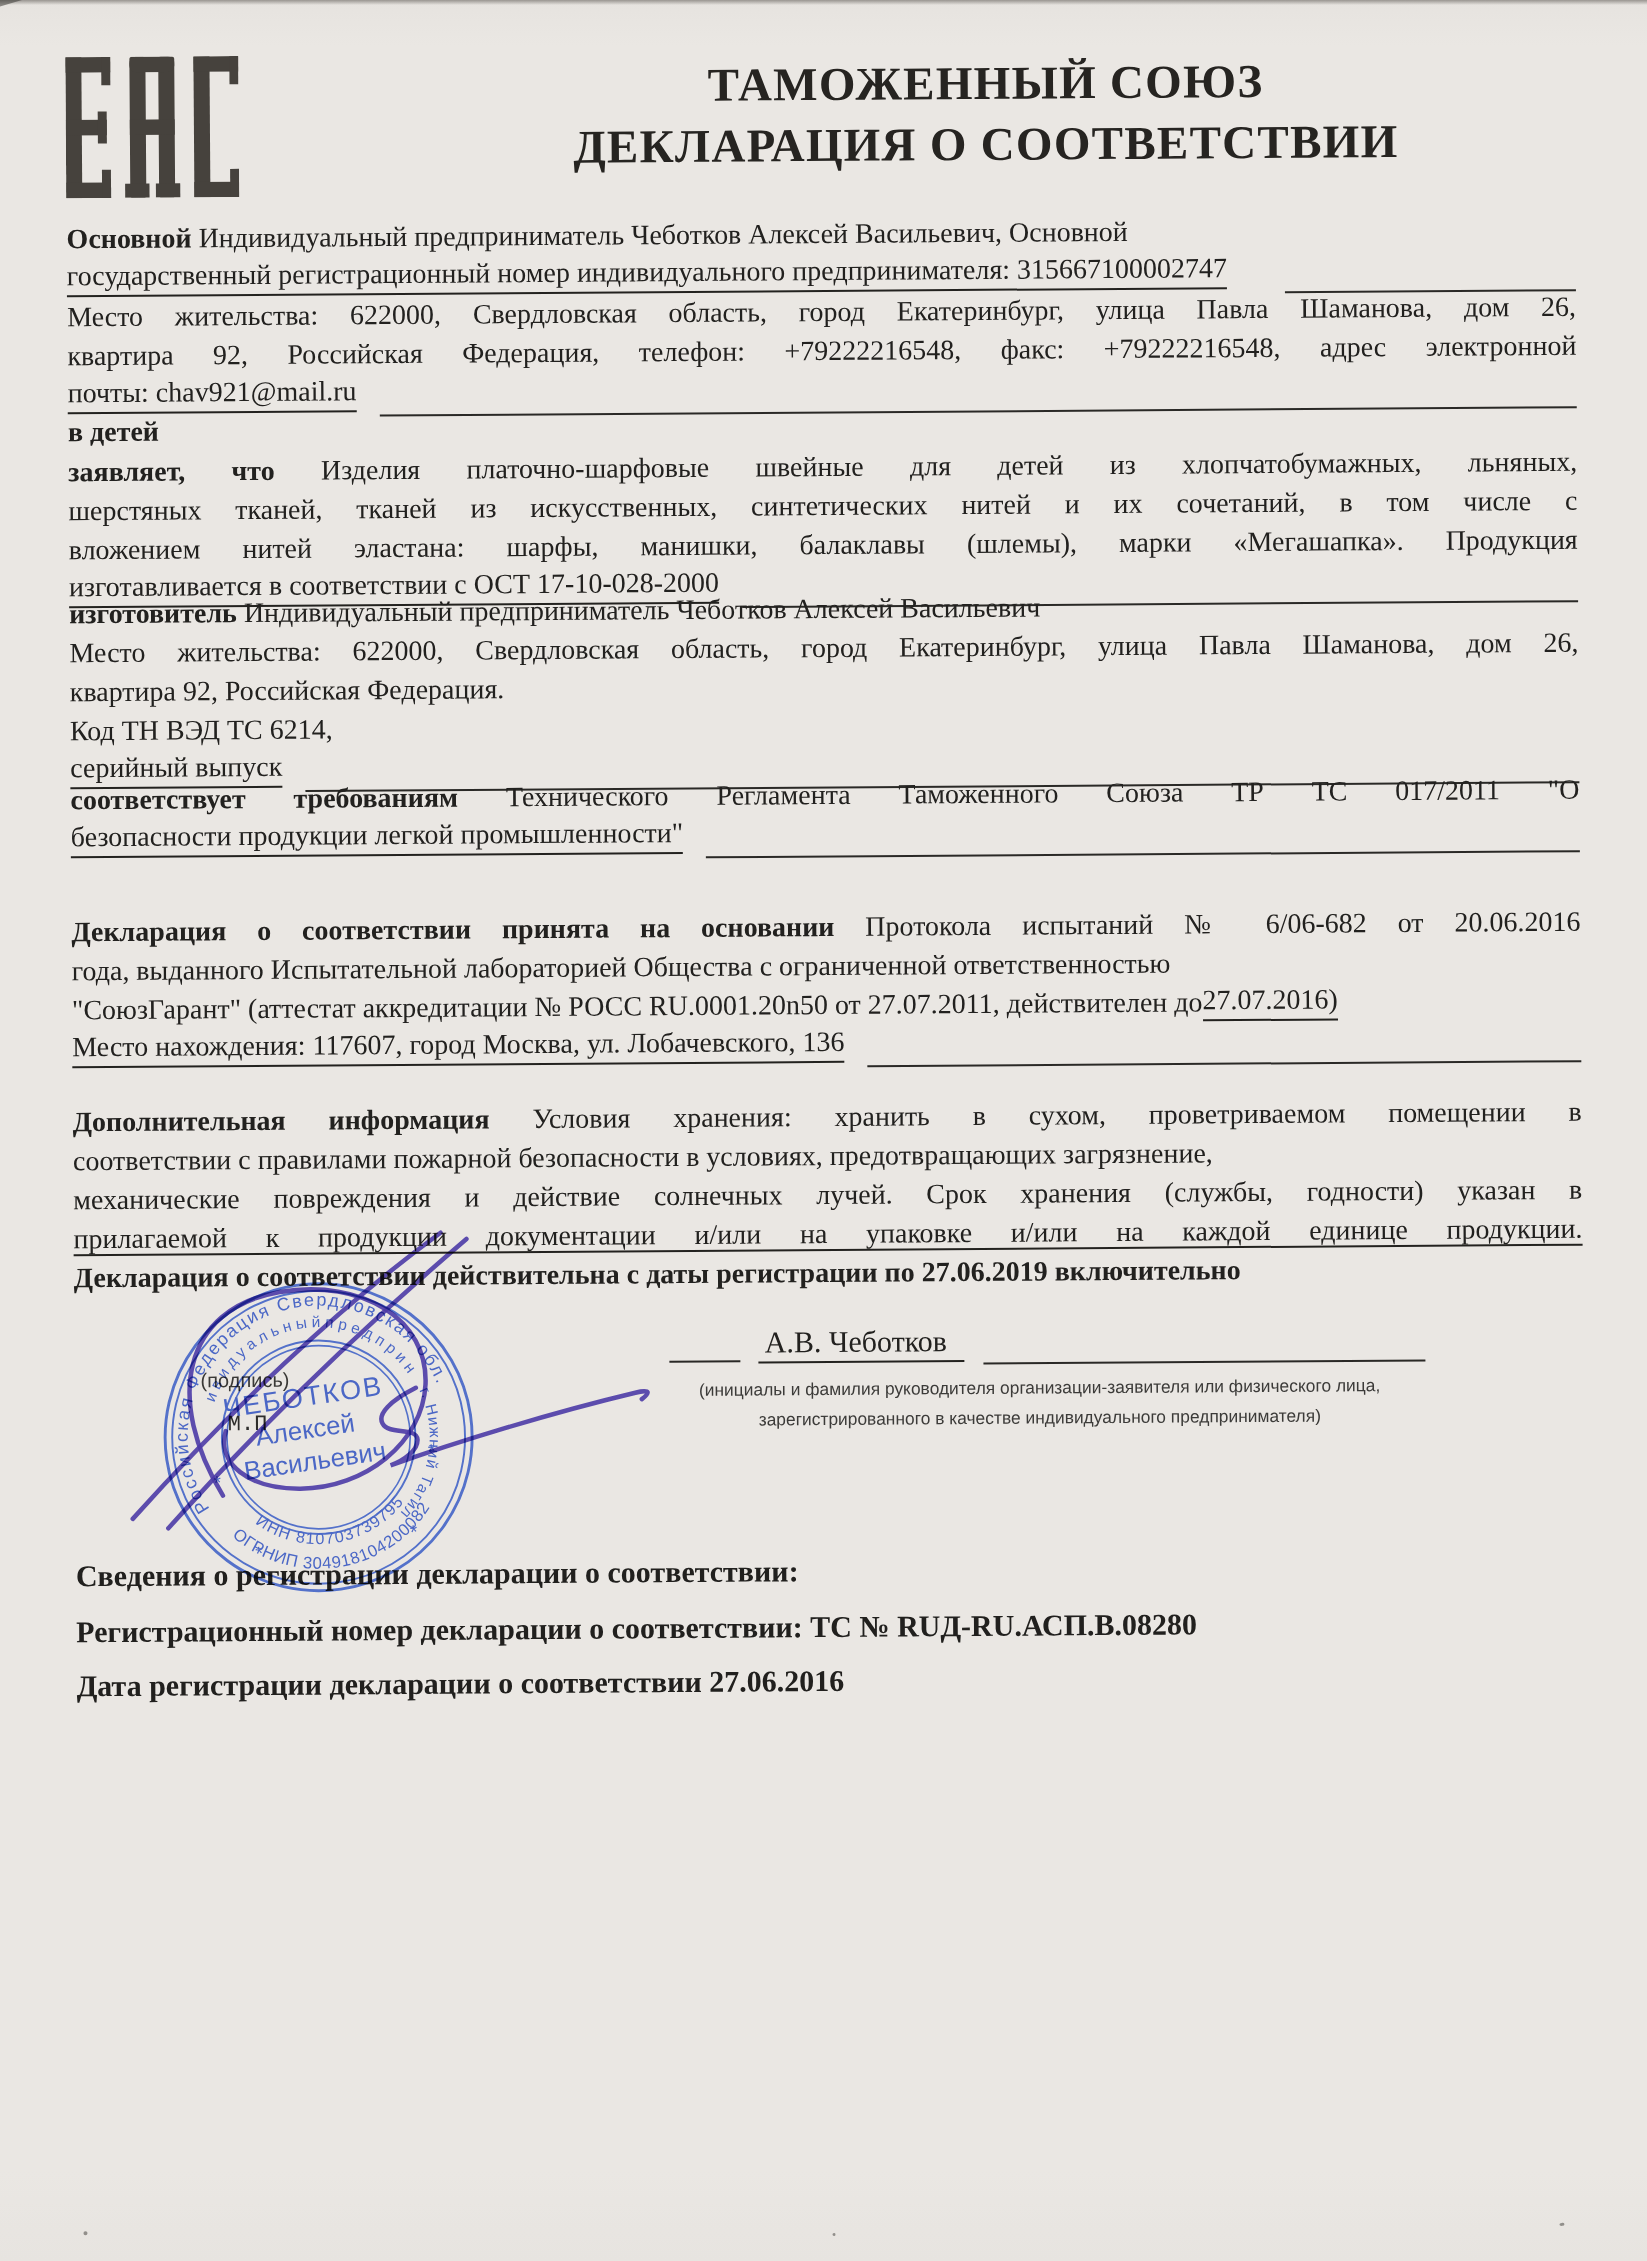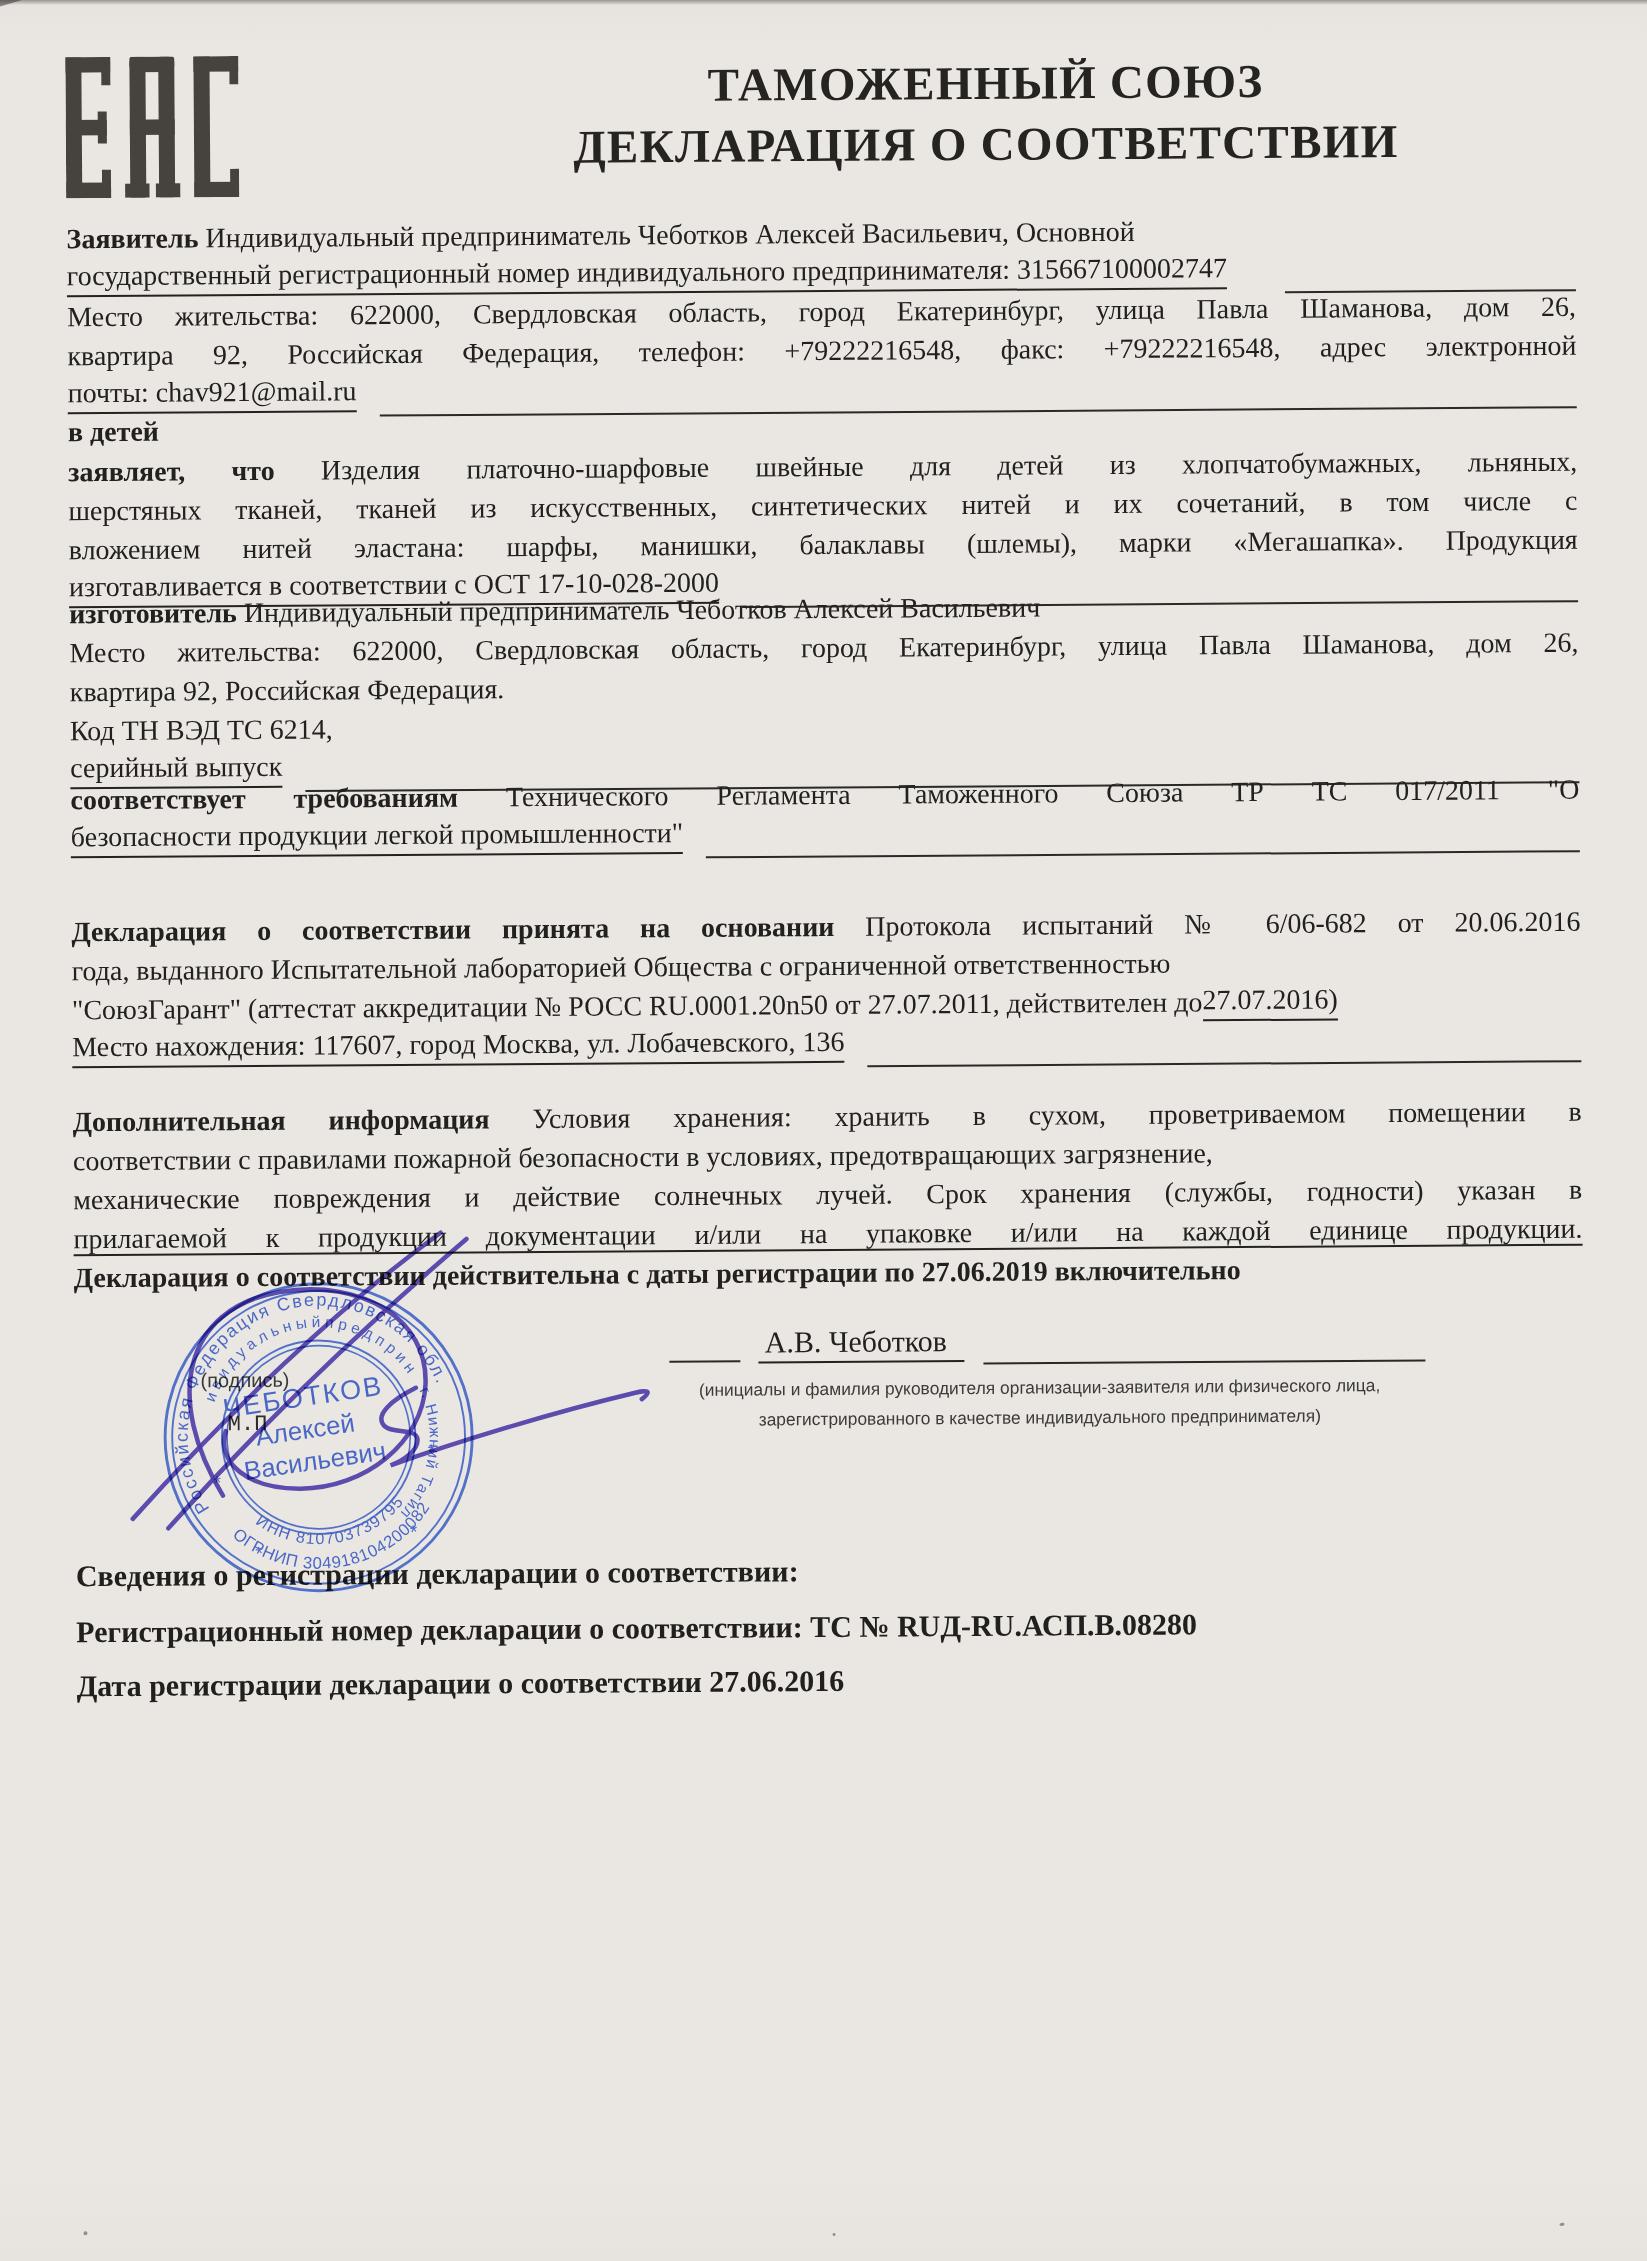--- a/index.html
+++ b/index.html
@@ -95,21 +95,21 @@
           <rect x="256" y="176" width="14" height="44"></rect>
       </g>
     </svg>
 
     <div class="title">
       <div>ТАМОЖЕННЫЙ СОЮЗ</div>
       <div>ДЕКЛАРАЦИЯ О СООТВЕТСТВИИ</div>
     </div>
 
     <div class="para" style="top:214px">
-      <div class="ln"><b class="lbl">Заявитель</b> <span>Индивидуальный предприниматель Чеботков Алексей Васильевич, Основной</span></div>
+      <div class="ln"><b class="lbl">Основной</b> <span>Индивидуальный предприниматель Чеботков Алексей Васильевич, Основной</span></div>
       <div class="ln fl">
           <span class="u">государственный регистрационный номер индивидуального предпринимателя: 315667100002747</span>
           <span class="rule rule-far"></span>
         </div>
       <div class="ln just">Место жительства: 622000, Свердловская область, город Екатеринбург, улица Павла Шаманова, дом 26,</div>
       <div class="ln just">квартира 92, Российская Федерация, телефон: +79222216548, факс: +79222216548, адрес электронной</div>
       <div class="ln fl">
           <span class="u">почты: chav921@mail.ru</span>
           <span class="rule"></span>
         </div>

